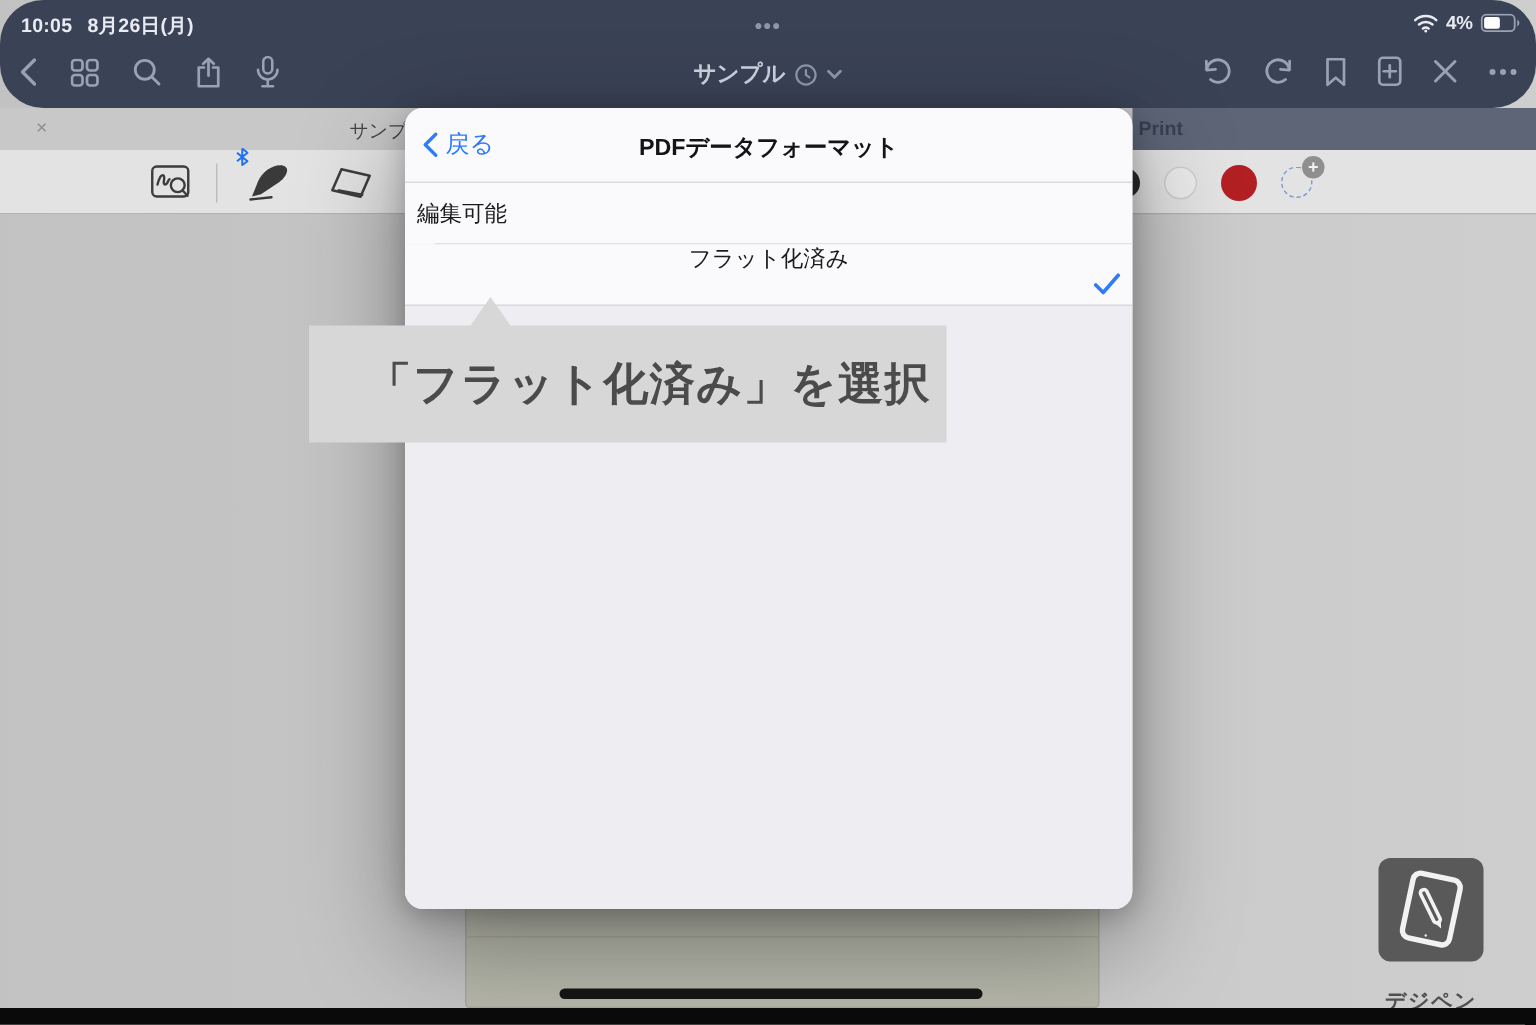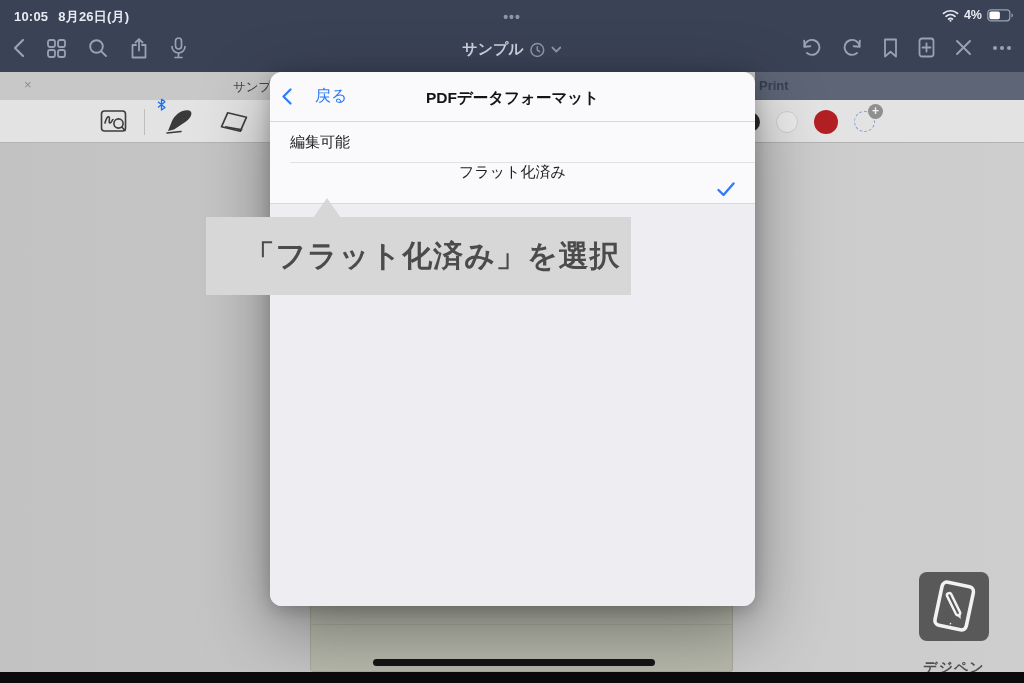--- a/index.html
+++ b/index.html
@@ -1,21 +1,21 @@
 <!DOCTYPE html>
 <html><head>
 <meta charset="utf-8">
 <style>
   * { margin:0; padding:0; box-sizing:border-box; }
   html,body { width:1024px; height:683px; overflow:hidden; }
   body { font-family:"Liberation Sans","DejaVu Sans",sans-serif; background:#222; }
   .screen { position:relative; width:1024px; height:683px; background:linear-gradient(90deg,#c2c2c2,#cecece); overflow:hidden; }
 
   
-  .chrome { position:absolute; left:0; top:0; width:1024px; height:72px; background:#3a4256; z-index:20; }
+  .chrome { position:absolute; left:0; top:0; width:1024px; height:72px; background:#3a4256; z-index:20;border-radius:29px; }
   .statusbar { position:absolute; left:0; top:0; width:100%; height:30px; }
   .status-left { position:absolute; left:14px; top:8px; font-size:13px; font-weight:700; color:#e8ebf2; letter-spacing:.2px; }
   .status-left .date { margin-left:10px; }
   .mt-dots { position:absolute; left:50%; top:9px; transform:translateX(-50%); color:#8e97a9; font-size:14px; font-weight:700; letter-spacing:1px; }
   .status-right { position:absolute; right:10px; top:8px; display:flex; align-items:center; gap:5px; color:#e8ebf2; font-size:12.5px; font-weight:700; }
   .navbar { position:absolute; left:0; top:30px; width:100%; height:42px; }
   .nav-left { position:absolute; left:12px; top:7px; display:flex; align-items:center; gap:22px; color:#99a2b4; }
   .nav-right { position:absolute; right:12px; top:7px; display:flex; align-items:center; gap:20px; color:#99a2b4; }
   .nav-center { position:absolute; left:50%; top:10px; transform:translateX(-50%); display:flex; align-items:center; gap:6px; color:#cdd2de; }
   .nav-title { font-size:15px; font-weight:700; color:#cdd2de; }
@@ -44,23 +44,23 @@
 
   
   .bottom-panel { position:absolute; left:310px; top:590px; width:423px; height:82px; background:#b9baad; border:1px solid #a9a99c; border-radius:3px; z-index:8; }
   .bottom-panel .hline { position:absolute; left:0; top:33px; width:100%; height:1px; background:#adad9f; }
   .home-bar { position:absolute; left:62px; top:68px; width:282px; height:7px; border-radius:4px; background:#161616; }
   .bottom-strip { position:absolute; left:0; top:672px; width:1024px; height:11px; background:#0a0a0a; z-index:90; }
 
   
   .modal { position:absolute; left:270px; top:72px; width:485px; height:534px; border-radius:12px; background:#ededf2; box-shadow:0 24px 70px rgba(0,0,0,.38), 0 4px 18px rgba(0,0,0,.22); z-index:50; display:flex; flex-direction:column; overflow:hidden; }
   .modal-header { position:relative; height:50px; background:#fafafc; border-bottom:1px solid #d8d8dd; flex:0 0 auto; }
-  .back-btn { position:absolute; left:12px; top:14px; display:flex; align-items:center; gap:23px; color:#2e7cf7; font-size:16px; cursor:pointer; }
+  .back-btn { position:absolute; left:12px; top:14px; display:flex; align-items:center; gap:5px; color:#2e7cf7; font-size:16px; cursor:pointer; }
   .modal-title { position:absolute; left:0; right:0; top:16px; text-align:center; font-size:15.5px; font-weight:700; color:#141414; }
-  .opt-row { position:relative; height:41px; background:#fafafc; display:flex; align-items:center; padding:0 20px; font-size:15px; color:#1b1b1d; flex:0 0 auto; cursor:pointer; }
+  .opt-row { position:relative; height:41px; background:#fafafc; display:flex; align-items:center; padding:0 8px; font-size:15px; color:#1b1b1d; flex:0 0 auto; cursor:pointer; }
   .opt-row.first:after { content:""; position:absolute; left:20px; right:0; bottom:0; height:1px; background:#e2e2e6; }
   .opt-row.last { border-bottom:1px solid #d8d8dd;flex-direction:column; }
   .opt-check { margin-left:auto; color:#2e7cf7; }
   .modal-body { flex:1; background:#ededf2; }
 
   
   .callout-tri { position:absolute; left:313px; top:198px; width:0; height:0; border-left:14px solid transparent; border-right:14px solid transparent; border-bottom:20px solid #d7d7d7; z-index:60; }
   .callout-box { position:absolute; left:206px; top:217px; width:425px; height:78px; background:#d7d7d7; z-index:60; display:flex; align-items:center; justify-content:center;padding-left:28px; }
   .callout-text { font-size:30px; font-weight:800; color:#4b4b4b; letter-spacing:1px; white-space:nowrap; font-family:"DejaVu Sans","Liberation Sans",sans-serif; }
 

